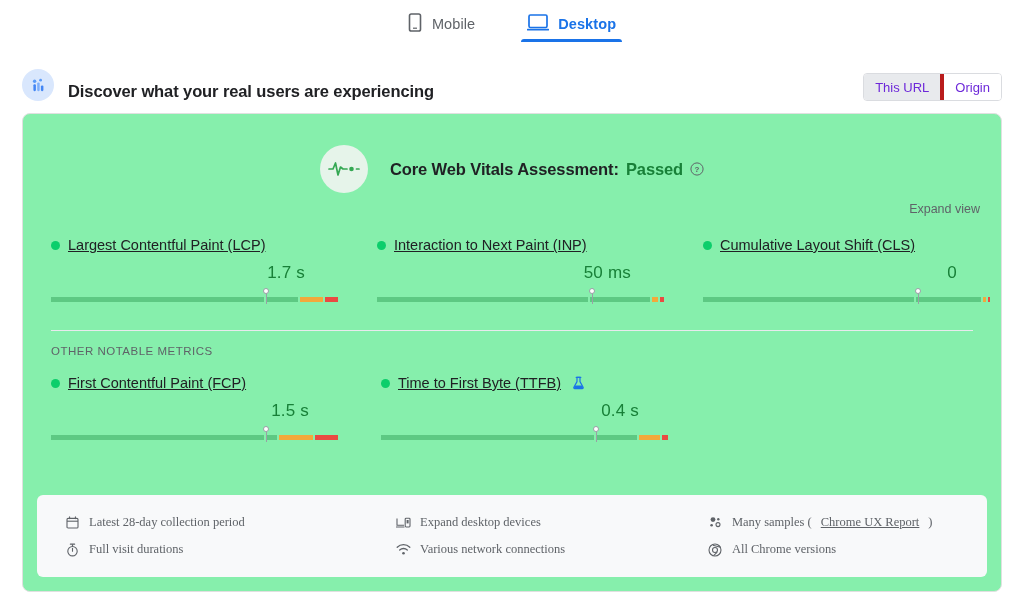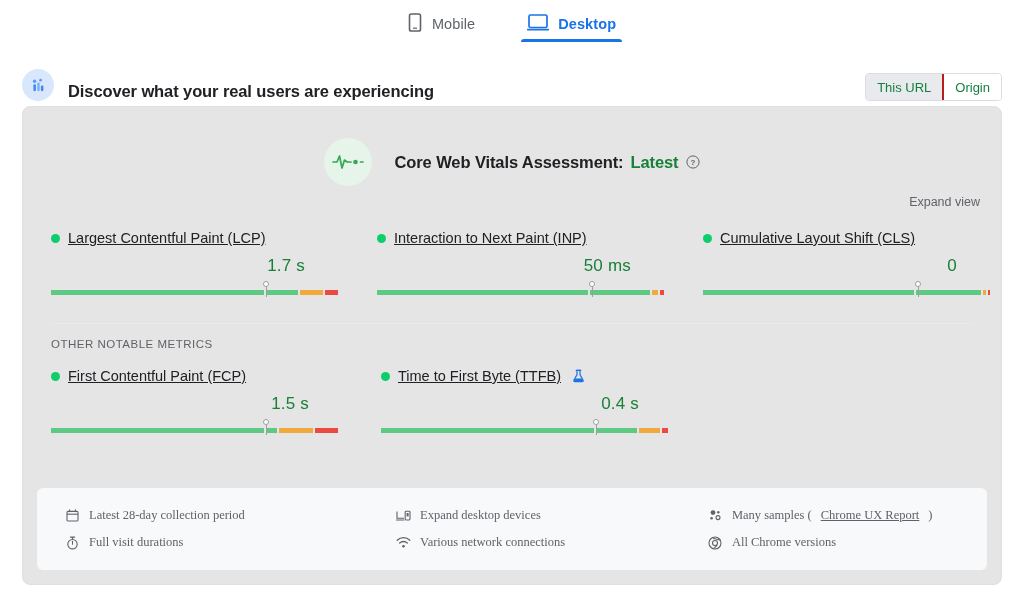--- a/index.html
+++ b/index.html
@@ -75,33 +75,33 @@
     display: flex;
     border: 1px solid #dadce0;
     border-radius: 4px;
     overflow: hidden;
     height: 26px;
   }
   .seg {
     display: flex; align-items: center;
     padding: 0 11px;
     font-size: 13px;
-    color: #15803d;
+    color: #6d28d9;
     background: #ffffff;
     cursor: pointer;
   }
   .seg.selected { background: #e8eaed; }
-  .seg + .seg { border-left: 2px solid #b91c1c; }
+  .seg + .seg { border-left: 4px solid #b91c1c; }
 
   
   .card {
-    margin: 5px 22px 0 22px;
+    margin: 12px 22px 0 22px;
     border: 1px solid #e0e0e0;
     border-radius: 8px;
-    background: #e5e5e5;
+    background: #86efac;
     box-sizing: border-box;
     height: 479px;
     position: relative;
   }
 
   .assess-row {
     display: flex;
     align-items: center;
     justify-content: center;
     padding-top: 31px;
@@ -303,21 +303,21 @@
   <div class="assess-row">
     <span class="assess-icon">
       <svg width="34" height="20" viewBox="0 0 34 20">
         <polyline points="2,10 6,10 8.5,4 11,16 13.5,8 16,10 20,10" fill="none" stroke="#34a853" stroke-width="1.7" stroke-linecap="round" stroke-linejoin="round"></polyline>
         <circle cx="24.5" cy="10" r="2.3" fill="#34a853"></circle>
         <line x1="29.5" y1="10" x2="32" y2="10" stroke="#34a853" stroke-width="1.7" stroke-linecap="round"></line>
       </svg>
     </span>
     <span class="assess-text">
       <span>Core Web Vitals Assessment:</span>
-      <span class="assess-passed">Latest</span>
+      <span class="assess-passed">Passed</span>
       <span class="help-icon">
         <svg width="14" height="14" viewBox="0 0 14 14">
           <circle cx="7" cy="7" r="6.1" fill="none" stroke="#5f6368" stroke-width="1"></circle>
           <text x="7" y="10.3" font-size="8" font-family="Liberation Sans, sans-serif" fill="#5f6368" text-anchor="middle">?</text>
         </svg>
       </span>
     </span>
   </div>
 
   <div class="expand-row">

